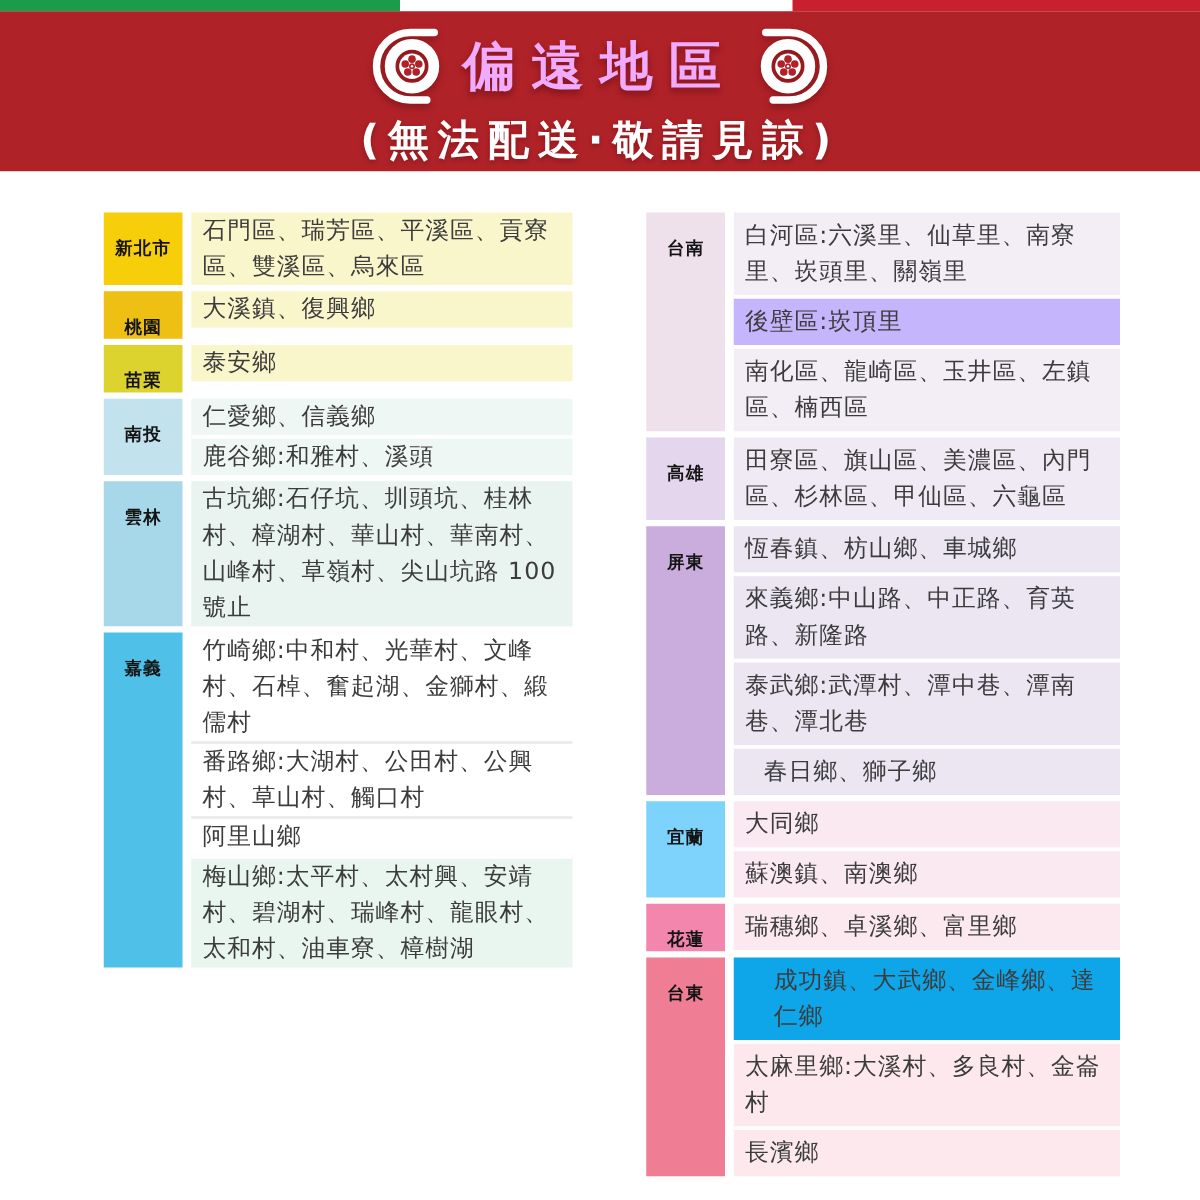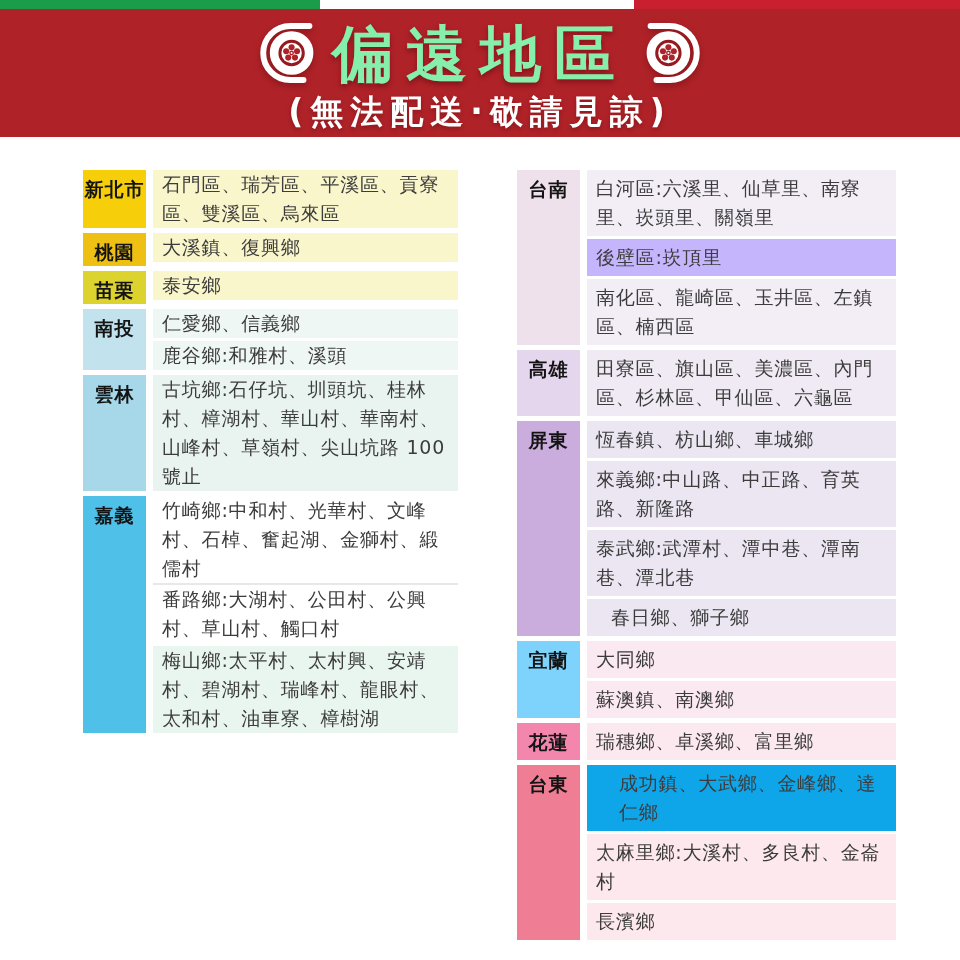--- a/index.html
+++ b/index.html
@@ -13,38 +13,38 @@
   .flag-strip .seg-green{width:320px;height:100%;}
   .flag-strip .seg-white{width:314px;height:100%;}
   .flag-strip .seg-red{flex:1;height:100%;}
   
   .banner{
     position:absolute;top:9px;left:0;width:960px;height:128px;
     display:flex;flex-direction:column;align-items:center;justify-content:center;
   }
   .banner-title-row{display:flex;align-items:center;gap:10px;margin-top:2px;}
   .banner-title{
-    color:#86efac;font-size:61px;font-weight:bold;letter-spacing:13px;
+    color:#f0abfc;font-size:42px;font-weight:bold;letter-spacing:13px;
     text-shadow:0 3px 5px rgba(90,10,12,.55);line-height:1;white-space:nowrap;
   }
   .tire-icon{display:block;filter:drop-shadow(0 3px 3px rgba(90,10,12,.45));}
   .banner-subtitle{
     color:#FFFFFF;font-size:33px;font-weight:bold;letter-spacing:7px;
     line-height:1;margin-top:9px;white-space:nowrap;
     text-shadow:0 2px 4px rgba(90,10,12,.45);
   }
   
   .region-table{position:absolute;top:170px;}
   #table-left{left:83px;width:375px;}
   #table-right{left:517px;width:379px;}
   .province-group{display:flex;margin-bottom:5px;}
   .province-label{
     width:63px;flex:0 0 63px;margin-right:7px;
-    font-size:19px;font-weight:bold;color:#141414;letter-spacing:1px;
-    text-align:center;padding-top:7px;box-sizing:border-box;
+    font-size:14px;font-weight:bold;color:#141414;letter-spacing:1px;
+    text-align:center;padding-top:20px;box-sizing:border-box;
   }
   .cells{flex:1;display:flex;flex-direction:column;min-width:0;}
   .region-cell{
     font-size:19px;color:#3C3C3C;line-height:29px;letter-spacing:0.8px;
     padding:0 9px;box-sizing:border-box;
   }
   #table-right .region-cell{padding:4px 9px;}
 </style>
 </head>
 <body>
@@ -124,20 +124,21 @@
       <div class="province-label" style="background: rgb(166, 216, 234);">雲林</div>
       <div class="cells">
         <div class="region-cell" style="background: rgb(233, 244, 241);">古坑鄉:石仔坑、圳頭坑、桂林村、樟湖村、華山村、華南村、山峰村、草嶺村、尖山坑路 100 號止</div>
       </div>
     </div>
     <div class="province-group">
       <div class="province-label" style="background: rgb(79, 193, 233);">嘉義</div>
       <div class="cells">
         <div class="region-cell" style="background: rgb(255, 255, 255);">竹崎鄉:中和村、光華村、文峰村、石棹、奮起湖、金獅村、緞儒村</div>
         <div class="region-cell" style="background: rgb(255, 255, 255); border-top: 2px solid rgb(232, 232, 232);">番路鄉:大湖村、公田村、公興村、草山村、觸口村</div>
+        <div class="region-cell" style="background: rgb(255, 255, 255); border-top: 2px solid rgb(232, 232, 232);">阿里山鄉</div>
         <div class="region-cell" style="background: rgb(233, 245, 239); border-top: 3px solid rgb(255, 255, 255);">梅山鄉:太平村、太村興、安靖村、碧湖村、瑞峰村、龍眼村、太和村、油車寮、樟樹湖</div>
       </div>
     </div>
   </div>
 <div class="region-table" id="table-right">
     <div class="province-group">
       <div class="province-label" style="background: rgb(239, 225, 235);">台南</div>
       <div class="cells">
         <div class="region-cell" style="background: rgb(243, 237, 246);">白河區:六溪里、仙草里、南寮里、崁頭里、關嶺里</div>
         <div class="region-cell" style="background: #c4b5fd; border-top: 3px solid rgb(255, 255, 255);">後壁區:崁頂里</div>

